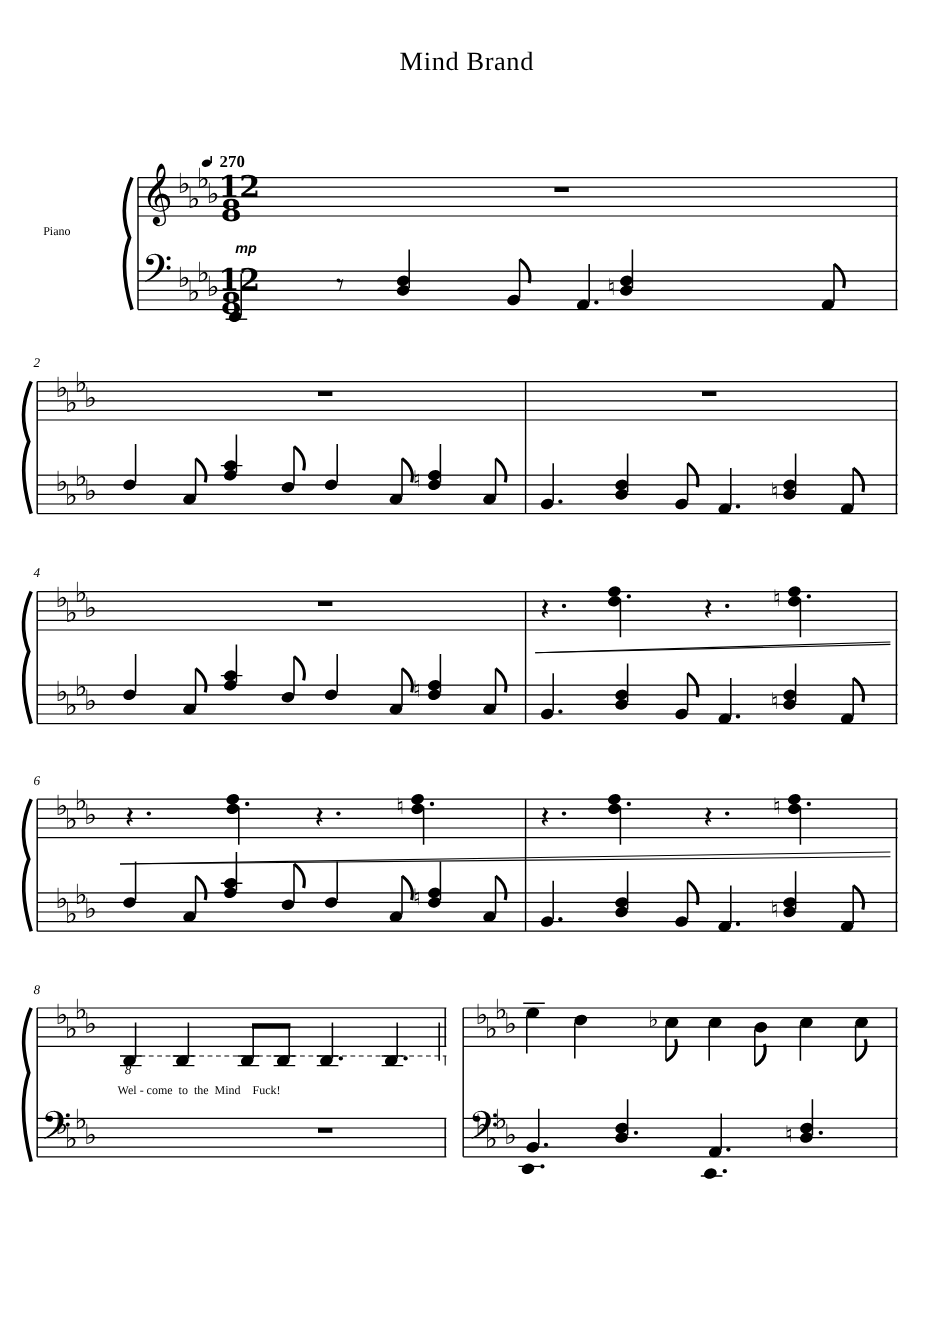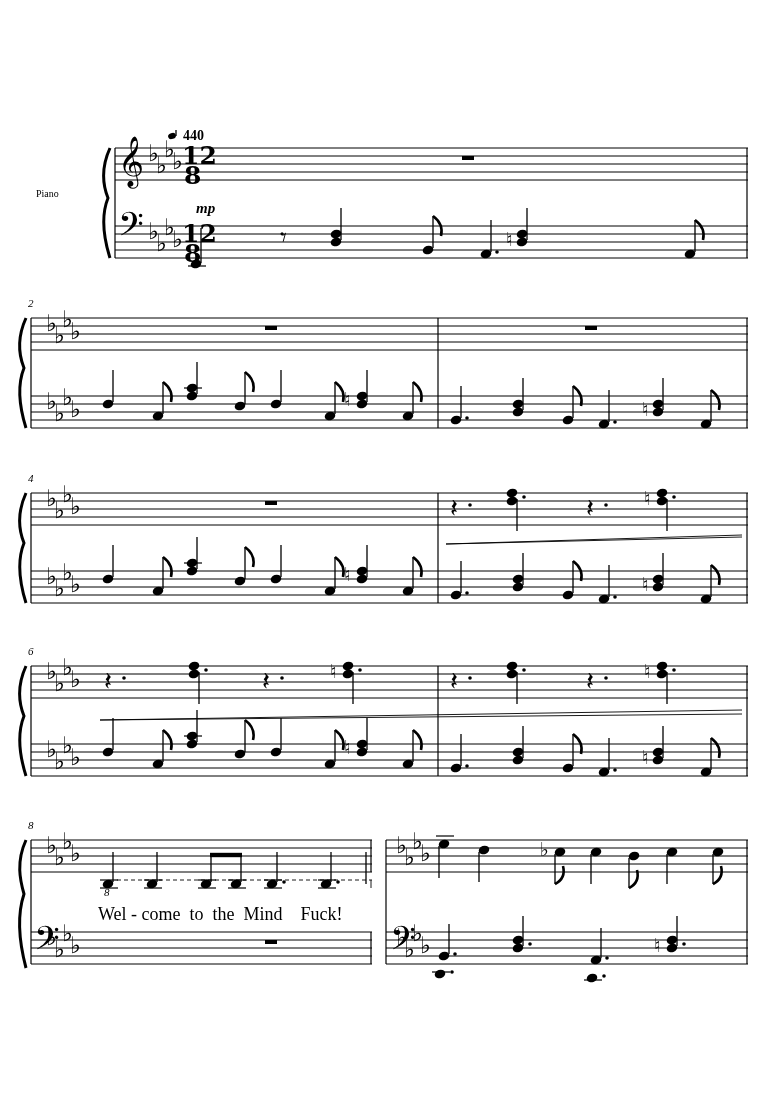--- a/index.html
+++ b/index.html
@@ -48,28 +48,28 @@
     font-family: "Liberation Serif", serif;
   }
   .tempo {
     position: absolute;
     font-size: 14px;
     font-weight: bold;
     font-family: "Liberation Serif", serif;
   }
   .dynamic {
     position: absolute;
-    font-size: 15px;
+    font-size: 12px;
     font-style: italic;
     font-weight: bold;
-    font-family: Liberation Serif, serif;
+    font-family: Liberation Sans, sans-serif;
   }
   .lyrics {
     position: absolute;
-    font-size: 18px;
+    font-size: 10px;
     font-family: "Liberation Serif", serif;
     white-space: pre;
   }
   .ottava {
     position: absolute;
     font-size: 11px;
     font-style: italic;
     font-family: "Liberation Serif", serif;
   }
   svg { display: block; }
@@ -78,24 +78,25 @@
   .stem { stroke: #000; stroke-width: 1.3; }
   .beam { stroke: #000; stroke-width: 4.4; }
   .ledger { stroke: #000; stroke-width: 1.2; }
   .hairpin { stroke: #000; stroke-width: 0.9; fill: none; }
 </style>
 </head>
 <body>
 
 <div class="sheet">
 
+  <div class="title">Mind Brand</div>
   <div class="instrument-label">Piano</div>
 
   <div class="system" style="top:130px; height:150px;">
-    <div class="tempo" style="left:183px; top:-2px;">440</div>
+    <div class="tempo" style="left:183px; top:-2px;">270</div>
     <div class="dynamic" style="left:196px; top:70px;">mp</div>
     <svg width="778" height="160">
 
       <path d="M110,18 C100,40 104,58 108,68 C104,78 100,96 110,128" stroke="#000" stroke-width="3" fill="none"></path>
 
       <g class="stafflines">
         <line x1="115" y1="18" x2="748" y2="18"></line>
         <line x1="115" y1="26" x2="748" y2="26"></line>
         <line x1="115" y1="34" x2="748" y2="34"></line>
         <line x1="115" y1="42" x2="748" y2="42"></line>

